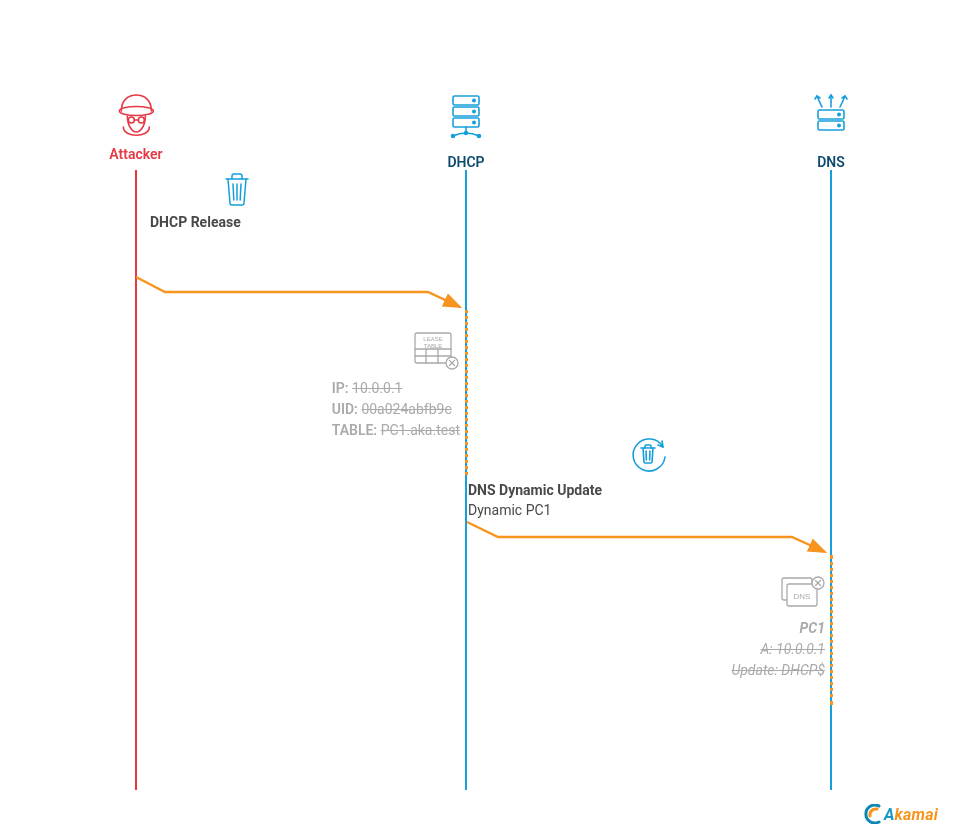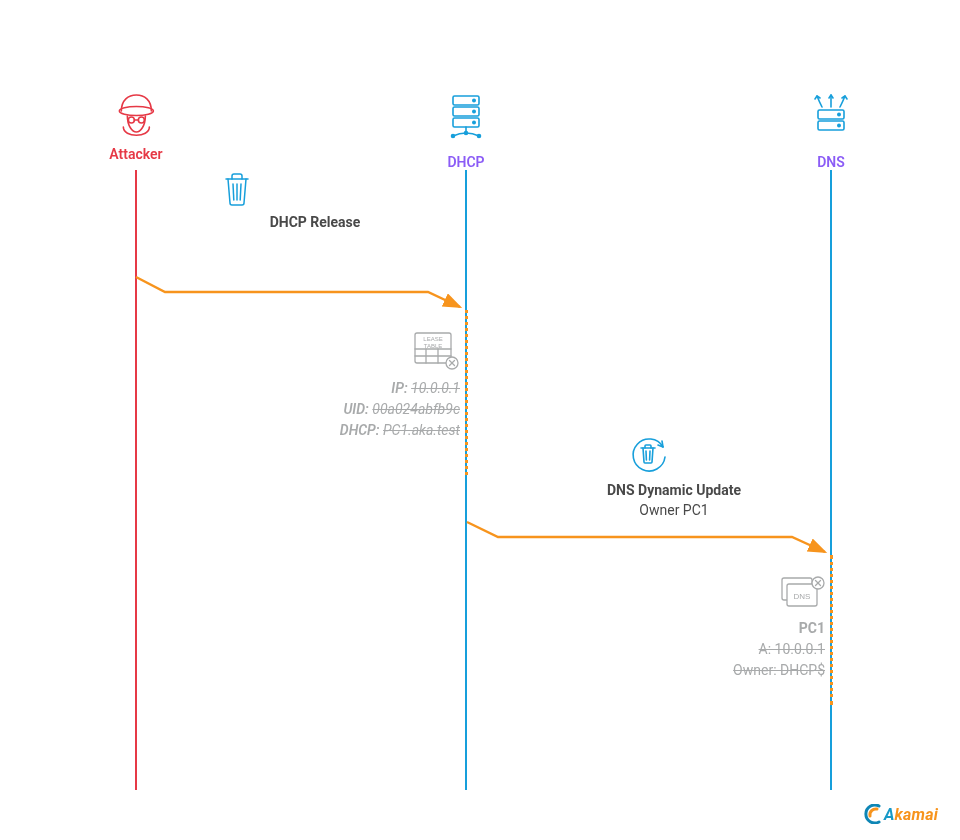--- a/index.html
+++ b/index.html
@@ -35,40 +35,39 @@
   }
   .top-icon.attacker { left: 136px; }
   .top-icon.dhcp     { left: 466px; }
   .top-icon.dns      { left: 831px; }
   .top-label {
     font-size: 14px;
     font-weight: 600;
     margin-top: 6px;
   }
   .lbl-red  { color: #e63946; }
-  .lbl-blue { color: #8b5cf6; margin-top: 14px; }
+  .lbl-blue { color: #0c4a6e; margin-top: 14px; }
 
   svg { display: block; margin: 0 auto; }
 
   .msg-block {
     position: absolute;
-    text-align: center;
+    text-align: left;
     font-size: 14px;
     color: #494949;
     line-height: 1.45;
   }
   .msg-block .bold { font-weight: 700; }
 
   .lease-block {
     position: absolute;
-    text-align: right;
+    text-align: left;
     font-size: 14px;
     color: #a8aaab;
     line-height: 1.5;
-    font-style: italic;
   }
   .lease-block .k { font-weight: 600; }
   .strike { text-decoration: line-through; }
 
   .dns-rec {
     position: absolute;
     text-align: center;
     font-size: 14px;
     color: #a8aaab;
     line-height: 1.5;
@@ -191,38 +190,38 @@
       <line x1="37.5" y1="30.5" x2="42.5" y2="35.5"></line>
       <line x1="42.5" y1="30.5" x2="37.5" y2="35.5"></line>
     </g>
     <text x="21" y="11" text-anchor="middle" font-size="6" fill="#a8aaab" font-family="Arial">LEASE</text>
     <text x="21" y="17.5" text-anchor="middle" font-size="6" fill="#a8aaab" font-family="Arial">TABLE</text>
   </svg>
 
   <div class="lease-block" style="right:500px; top:378px;">
     <div><span class="k">IP: </span><span class="strike">10.0.0.1</span></div>
     <div><span class="k">UID: </span><span class="strike">00a024abfb9c</span></div>
-    <div><span class="k">DHCP: </span><span class="strike">PC1.aka.test</span></div>
+    <div><span class="k">TABLE: </span><span class="strike">PC1.aka.test</span></div>
   </div>
 
   <svg width="46" height="46" viewBox="0 0 46 46" style="position:absolute; left:625px; top:430px;">
     <g fill="none" stroke="#179fdb" stroke-width="1.6" stroke-linecap="round" stroke-linejoin="round">
       <path d="M38 17 A16 16 0 1 0 40 27"></path>
       <polyline points="33,15 38,17 37,11"></polyline>
       <path d="M16 18 H30"></path>
       <path d="M20 18 V16 Q20 15 21 15 H25 Q26 15 26 16 V18"></path>
       <path d="M18 18 L19 32 Q19 33 20 33 H26 Q27 33 27 32 L28 18"></path>
       <line x1="21" y1="21" x2="21.4" y2="30"></line>
       <line x1="25" y1="21" x2="24.6" y2="30"></line>
     </g>
   </svg>
 
-  <div class="msg-block" style="left:504px; top:480px; width:340px;">
+  <div class="msg-block" style="left:468px; top:480px; width:340px;">
     <div class="bold">DNS Dynamic Update</div>
-    <div>Owner PC1</div>
+    <div>Dynamic PC1</div>
   </div>
 
   <svg width="960" height="840" style="position:absolute; left:0; top:0; pointer-events:none;">
     <defs>
       <marker id="ah2" markerWidth="10" markerHeight="10" refX="7" refY="3" orient="auto">
         <path d="M0,0 L8,3 L0,6 Z" fill="#f7941d"></path>
       </marker>
     </defs>
     <path d="M467 522 L498 537 L792 537 L825 552" fill="none" stroke="#f7941d" stroke-width="2.4" marker-end="url(#ah2)"></path>
   </svg>
@@ -232,24 +231,24 @@
     <g fill="none" stroke="#a8aaab" stroke-width="1.3" stroke-linecap="round" stroke-linejoin="round">
       <rect x="4" y="6" width="30" height="22" rx="2"></rect>
       <rect x="9" y="12" width="30" height="22" rx="2" fill="#fff"></rect>
       <circle cx="40" cy="11" r="6" fill="#fff"></circle>
       <line x1="37.5" y1="8.5" x2="42.5" y2="13.5"></line>
       <line x1="42.5" y1="8.5" x2="37.5" y2="13.5"></line>
     </g>
     <text x="24" y="27" text-anchor="middle" font-size="8" fill="#a8aaab" font-family="Arial">DNS</text>
   </svg>
 
-  <div class="dns-rec" style="left:675px; top:618px; width:150px; text-align:right;">
+  <div class="dns-rec" style="left:675px; top:618px; width:150px; text-align:right;font-style:italic;">
     <div class="hdr">PC1</div>
     <div class="strike">A: 10.0.0.1</div>
-    <div class="strike">Owner: DHCP$</div>
+    <div class="strike">Update: DHCP$</div>
   </div>
 
   <div class="logo">
     <svg width="20" height="20" viewBox="0 0 20 20" style="display:inline-block; vertical-align:-4px;">
       <path d="M15 2 A9 9 0 1 0 15 18" fill="none" stroke="#0e86b5" stroke-width="3" stroke-linecap="round"></path>
       <path d="M13 5 A6 6 0 0 0 6 12" fill="none" stroke="#f7941d" stroke-width="3" stroke-linecap="round"></path>
     </svg><span class="a">A</span><span>kamai</span>
   </div>
 
 </div>

